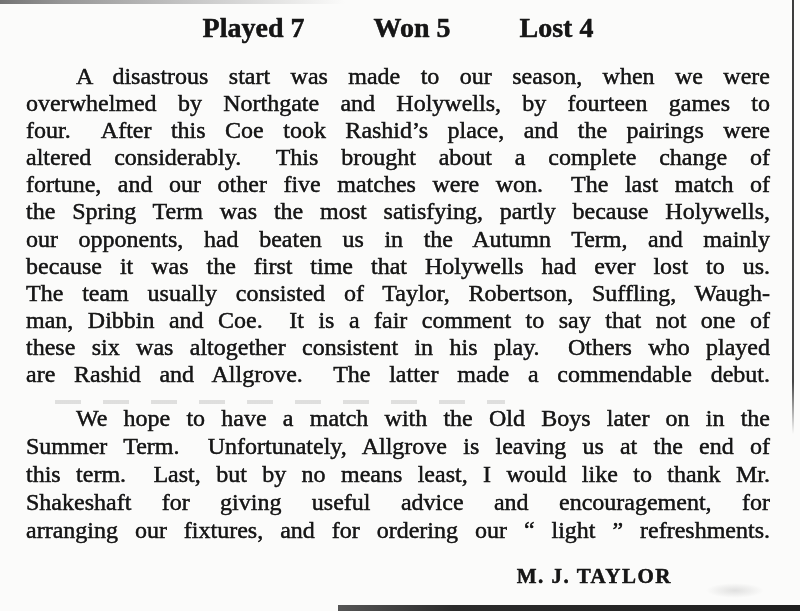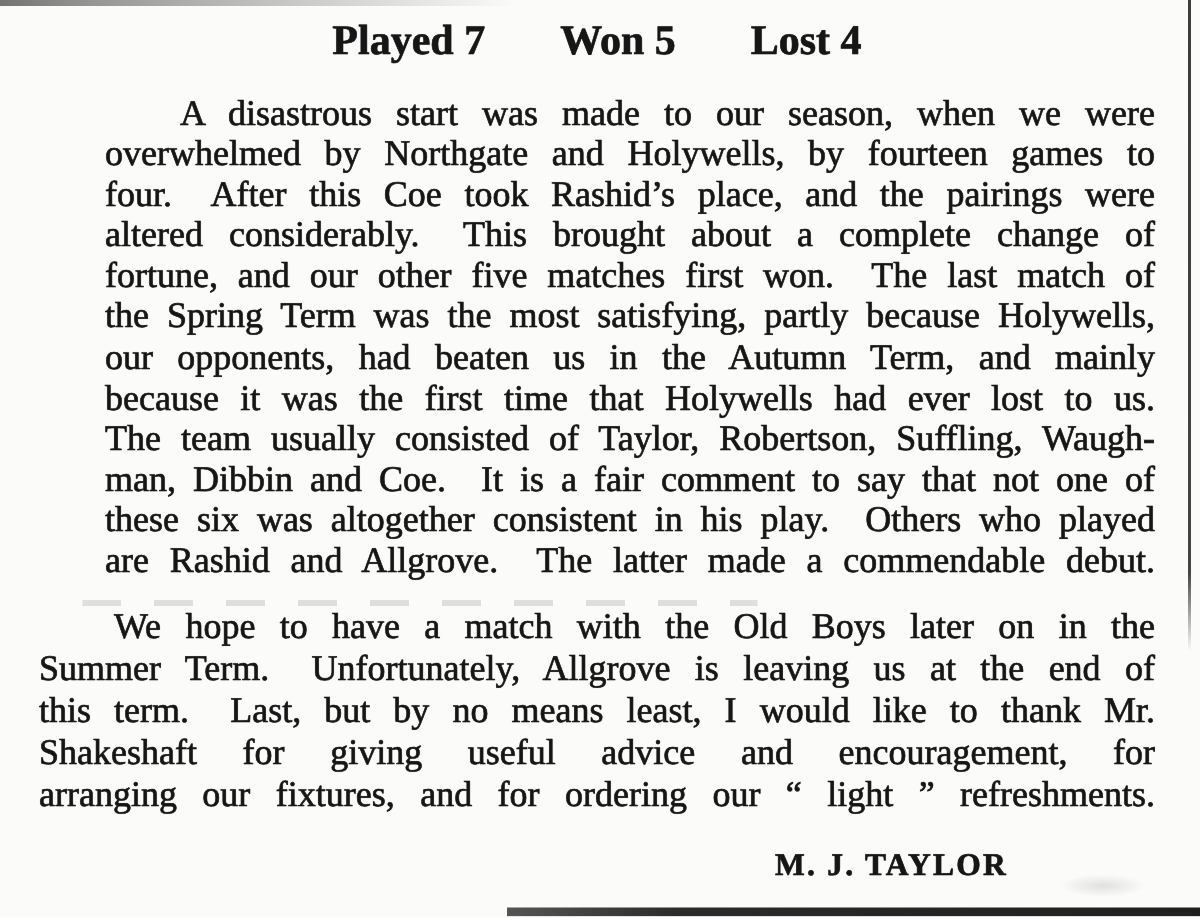--- a/index.html
+++ b/index.html
@@ -19,33 +19,33 @@
     top: 0;
   }
   .scan-text {
     -webkit-text-stroke: 0.4px #1c1c1c;
     text-shadow: 0 0 0.6px rgba(25,25,25,0.6);
   }
   .heading {
     margin-top: 13px;
     display: flex;
     justify-content: center;
-    gap: 50px;
+    gap: 69px;
     font-size: 28px;
     line-height: 30px;
     font-weight: bold;
   }
   .para { font-size: 24px; }
   .para .line {
     text-align: justify;
     text-align-last: justify;
     word-spacing: 2px;
   }
   .para-1 { margin-top: 20px; }
-  .para-1 .line { line-height: 27.1px; height: 27.1px; margin-left: 44px; }
+  .para-1 .line { line-height: 27.1px; height: 27.1px; }
   .para-2 { margin-top: 16px; }
   .para-2 .line { line-height: 28px; height: 28px; }
   .line.indent { padding-left: 50px; }
   .signature {
     margin-top: 19px;
     text-align: right;
     padding-right: 98px;
     font-size: 21px;
     font-weight: bold;
     letter-spacing: 1.5px;
@@ -92,21 +92,21 @@
       <span>Played 7</span>
       <span>Won 5</span>
       <span>Lost 4</span>
     </div>
 
     <div class="para para-1 scan-text">
       <div class="line indent">A disastrous start was made to our season, when we were</div>
       <div class="line">overwhelmed by Northgate and Holywells, by fourteen games to</div>
       <div class="line">four.  After this Coe took Rashid’s place, and the pairings were</div>
       <div class="line">altered considerably.  This brought about a complete change of</div>
-      <div class="line">fortune, and our other five matches first won.  The last match of</div>
+      <div class="line">fortune, and our other five matches were won.  The last match of</div>
       <div class="line">the Spring Term was the most satisfying, partly because Holywells,</div>
       <div class="line">our opponents, had beaten us in the Autumn Term, and mainly</div>
       <div class="line">because it was the first time that Holywells had ever lost to us.</div>
       <div class="line">The team usually consisted of Taylor, Robertson, Suffling, Waugh-</div>
       <div class="line">man, Dibbin and Coe.  It is a fair comment to say that not one of</div>
       <div class="line">these six was altogether consistent in his play.  Others who played</div>
       <div class="line">are Rashid and Allgrove.  The latter made a commendable debut.</div>
     </div>
 
     <div class="para para-2 scan-text">

